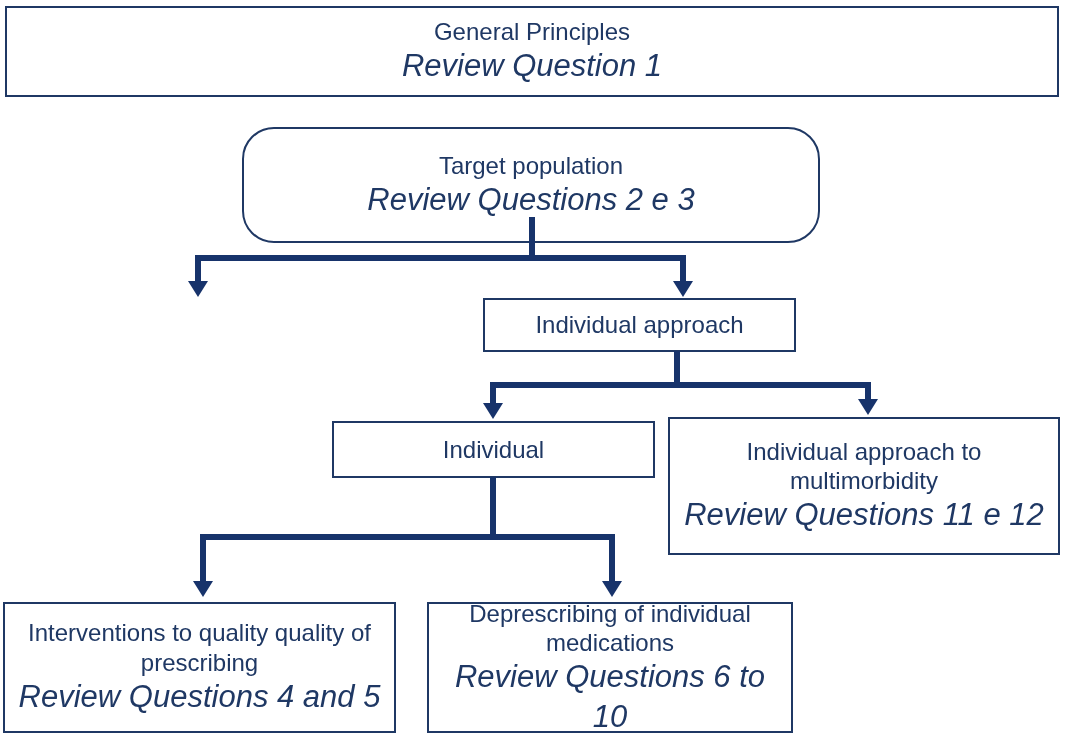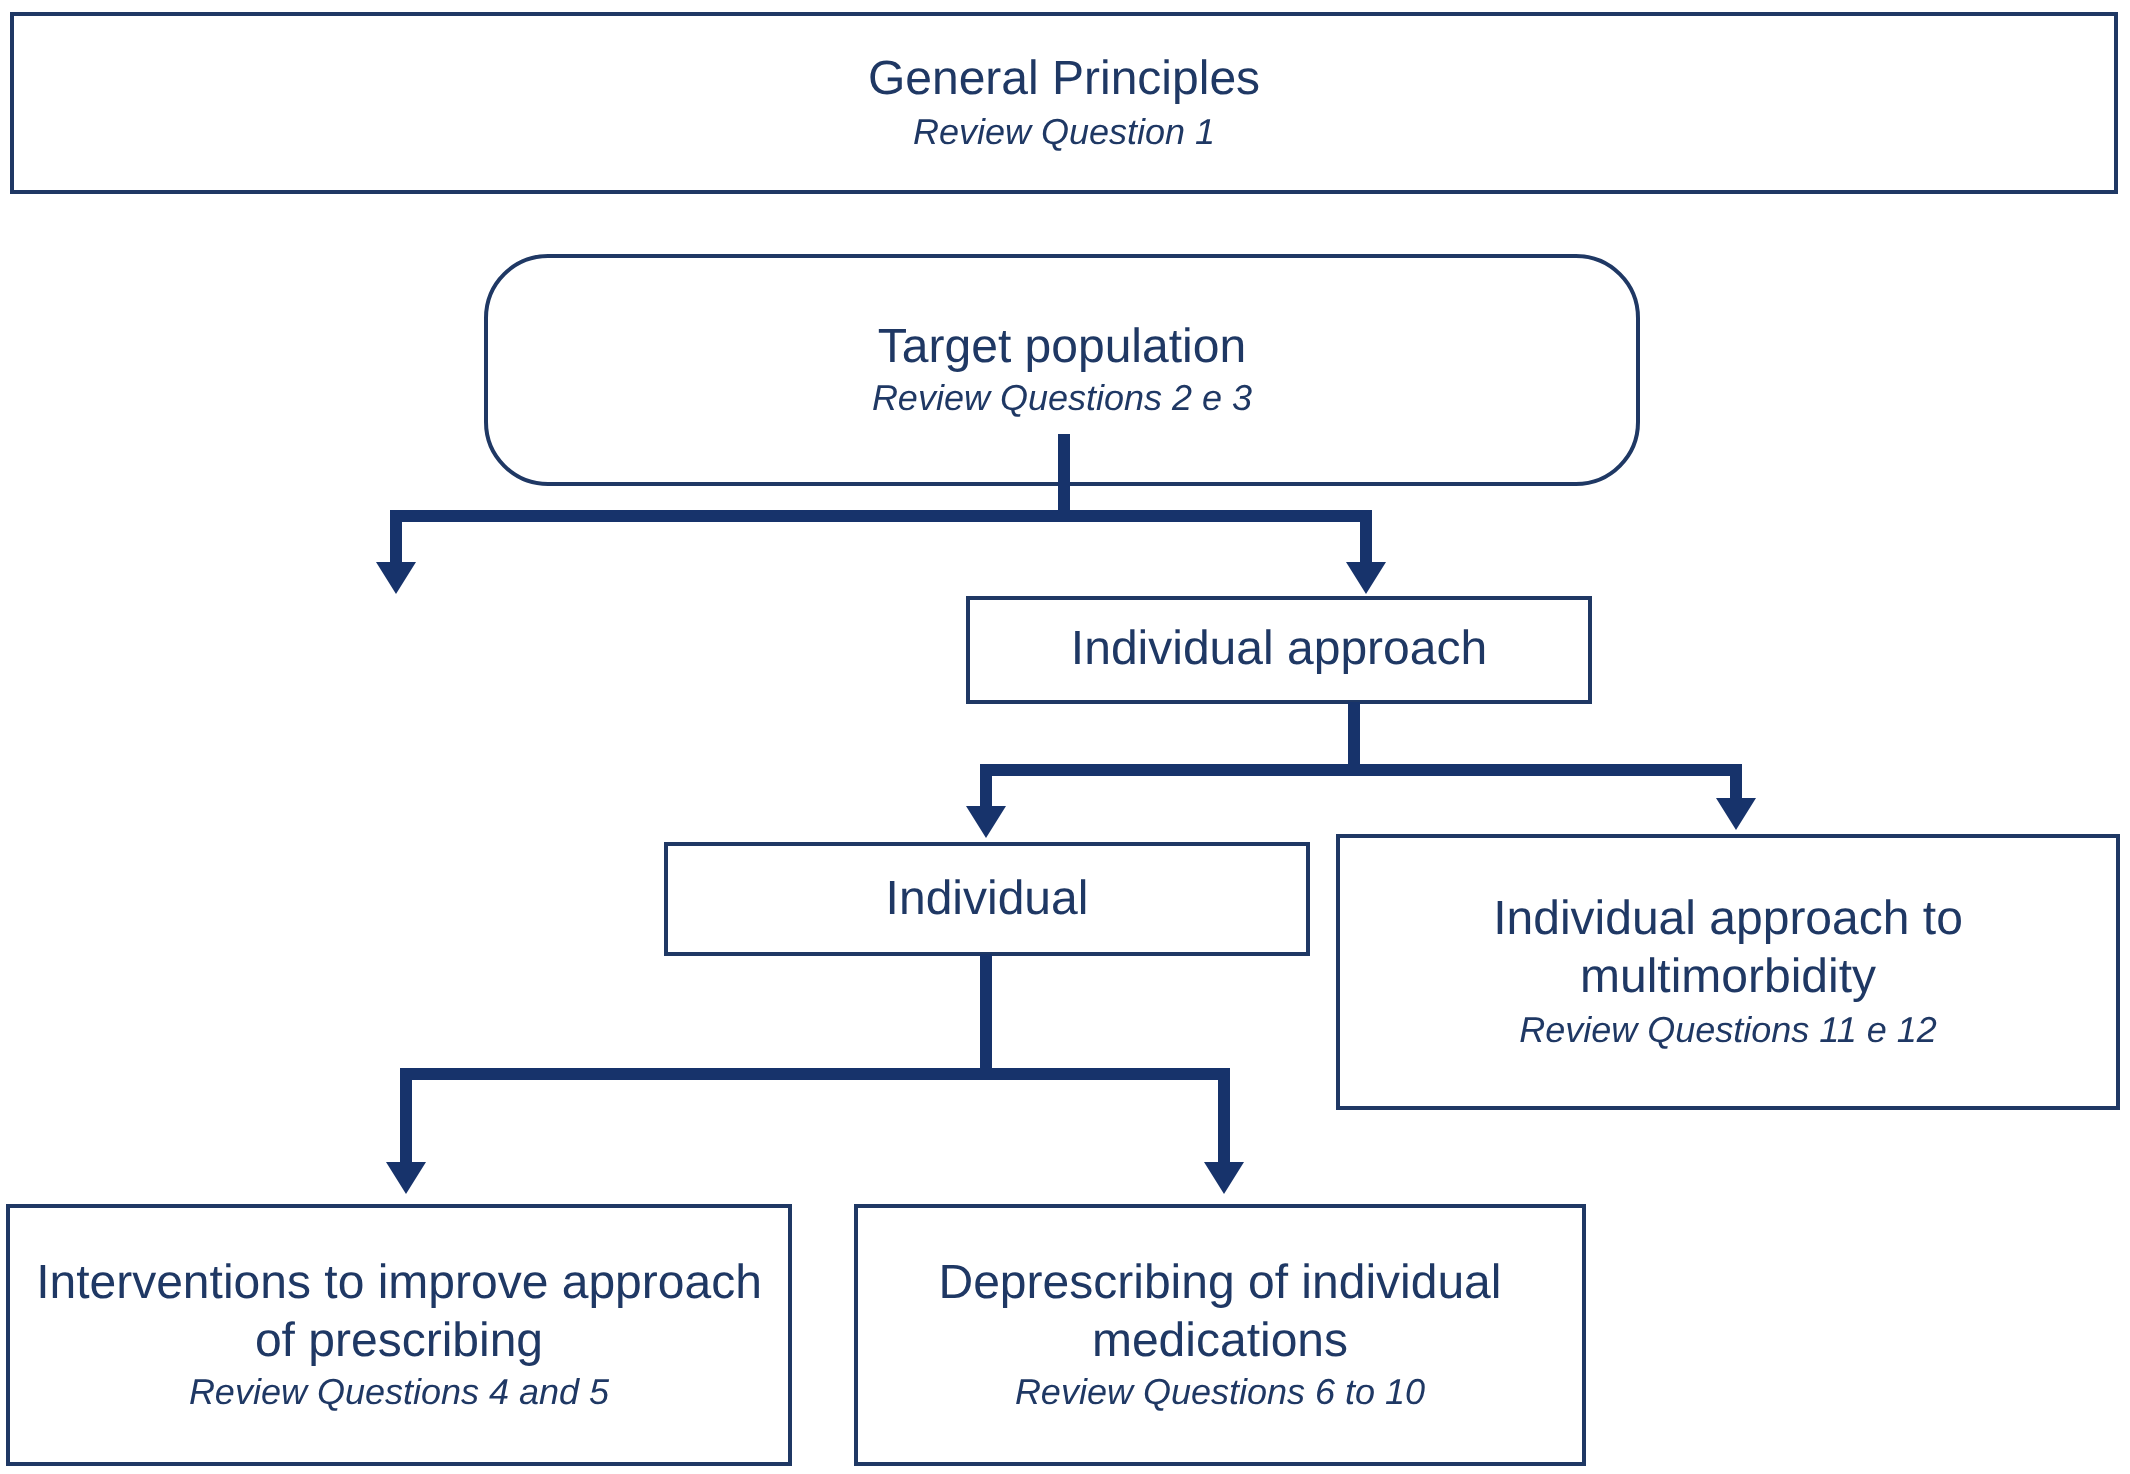--- a/index.html
+++ b/index.html
@@ -30,21 +30,21 @@
     color:var(--text);
     padding:2px 8px;
   }
   .node-title{
     font-size:24px;
     line-height:1.22;
     font-weight:400;
     color:var(--text);
   }
   .node-subtitle{
-    font-size:18px;
+    font-size:31px;
     line-height:1.28;
     font-style:italic;
     color:var(--text);
   }
   
   #node-a{left:5px;  top:6px;   width:1054px; height:91px;}
   #node-b{left:242px;top:127px; width:578px;  height:116px;border-radius:32px;}
   #node-c{left:4px;  top:299px; width:391px;  height:91px;}
   #node-d{left:483px;top:298px; width:313px;  height:54px;}
   #node-e{left:332px;top:421px; width:323px;  height:57px;}
@@ -104,21 +104,21 @@
   <div class="node" id="node-e">
     <div class="node-title">Individual</div>
   </div>
 
   <div class="node" id="node-f">
     <div class="node-title">Individual approach to multimorbidity</div>
     <div class="node-subtitle">Review Questions 11 e 12</div>
   </div>
 
   <div class="node" id="node-g">
-    <div class="node-title">Interventions to improve approach of prescribing</div>
+    <div class="node-title">Interventions to quality quality of prescribing</div>
     <div class="node-subtitle">Review Questions 4 and 5</div>
   </div>
 
   <div class="node" id="node-h">
     <div class="node-title">Deprescribing of individual medications</div>
     <div class="node-subtitle">Review Questions 6 to 10</div>
   </div>
 
   <div class="cline" id="c1-drop"></div>
   <div class="cline" id="c1-bar"></div>

